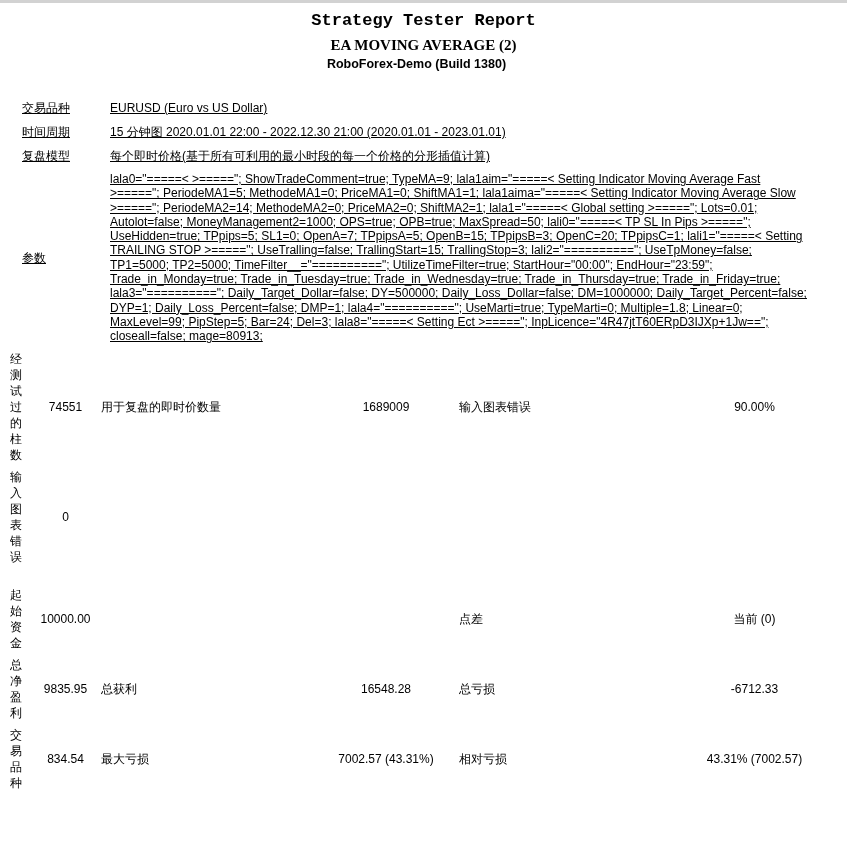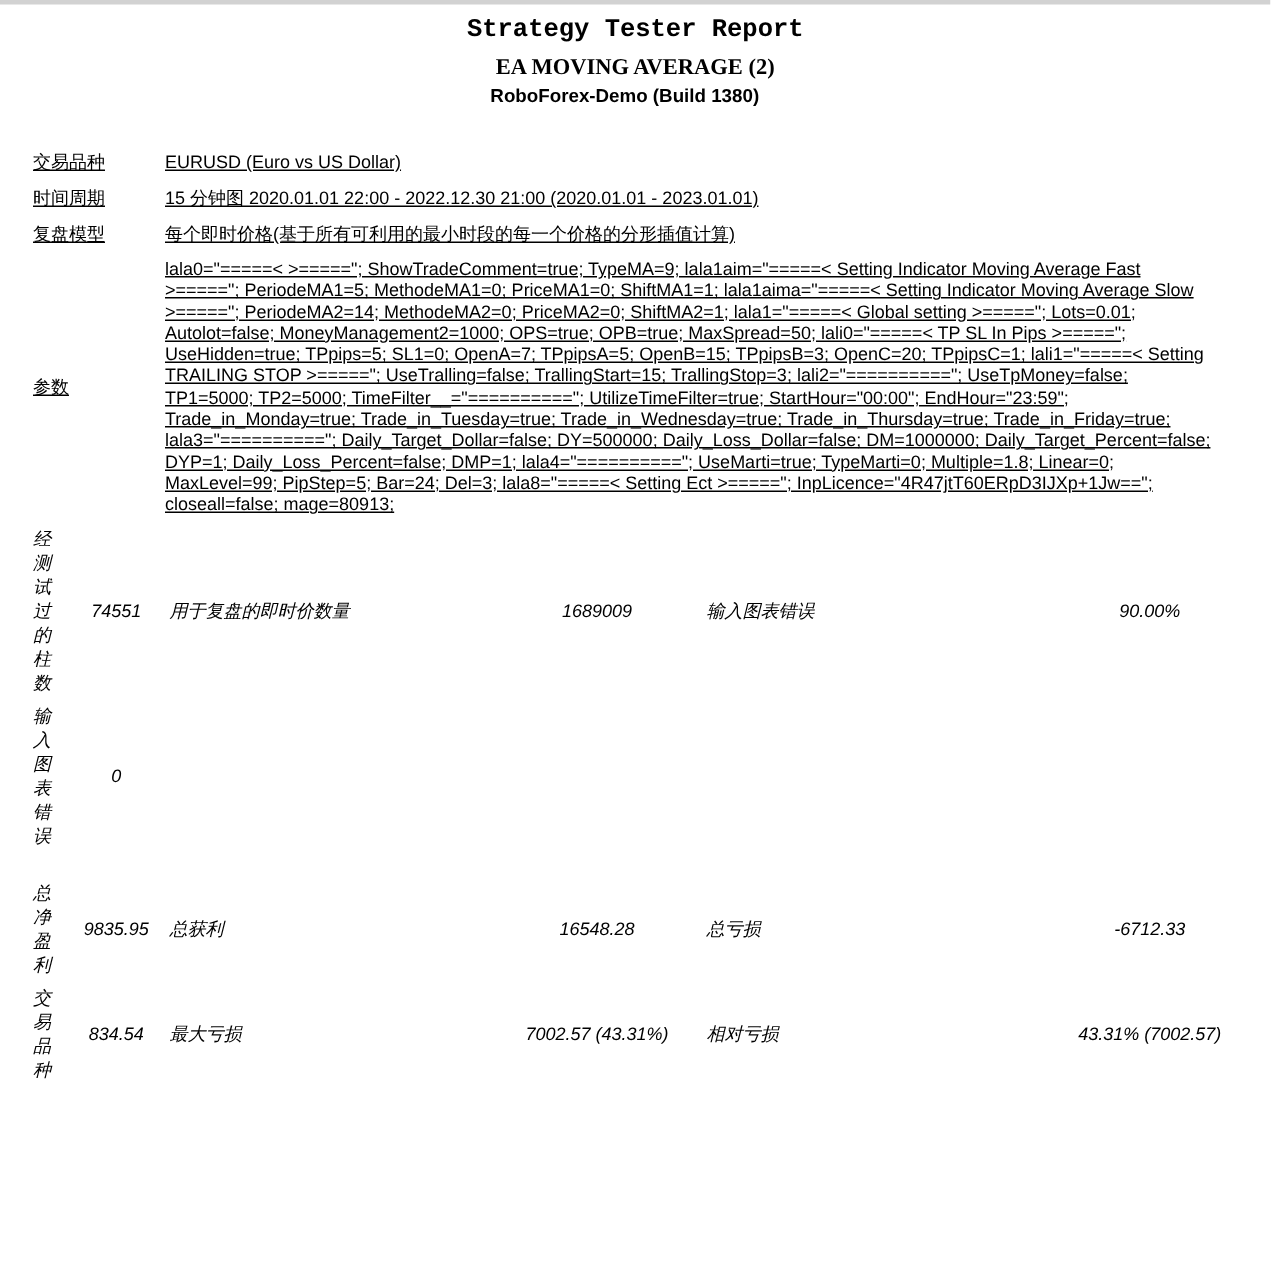--- a/index.html
+++ b/index.html
@@ -27,21 +27,21 @@
 
   table { border-collapse:collapse; }
   td { vertical-align:middle; }
 
   table.info { margin:24px 0 0 20px; width:824px;text-decoration:underline; }
   table.info td { padding:4px 2px; line-height:16px; }
   table.info td.lbl { width:84px; }
   table.info td.val { }
   .param-line { line-height:14.3px; white-space:nowrap; }
 
-  table.results { margin-left:20px; width:824px; table-layout:fixed;font-style:italic; }
+  table.results { margin-left:8px; width:824px; table-layout:fixed; }
   table.results td { padding:3px 2px; line-height:16px; }
   td.c1 { word-break:break-all; }
   td.c2, td.c4, td.c6 { text-align:center; }
   td.c3 { padding-left:4px; }
   td.c5 { padding-left:10px; }
   tr.spacer td { height:16px; padding:0; }
 </style>
 </head>
 <body>
 
@@ -110,20 +110,28 @@
     <td class="c2">0</td>
     <td class="c3"></td>
     <td class="c4"></td>
     <td class="c5"></td>
     <td class="c6"></td>
   </tr>
   <tr class="spacer">
     <td colspan="6"></td>
   </tr>
   <tr>
+    <td class="c1">起始资金</td>
+    <td class="c2">10000.00</td>
+    <td class="c3"></td>
+    <td class="c4"></td>
+    <td class="c5">点差</td>
+    <td class="c6">当前 (0)</td>
+  </tr>
+  <tr>
     <td class="c1">总净盈利</td>
     <td class="c2">9835.95</td>
     <td class="c3">总获利</td>
     <td class="c4">16548.28</td>
     <td class="c5">总亏损</td>
     <td class="c6">-6712.33</td>
   </tr>
   <tr>
     <td class="c1">交易品种</td>
     <td class="c2">834.54</td>

